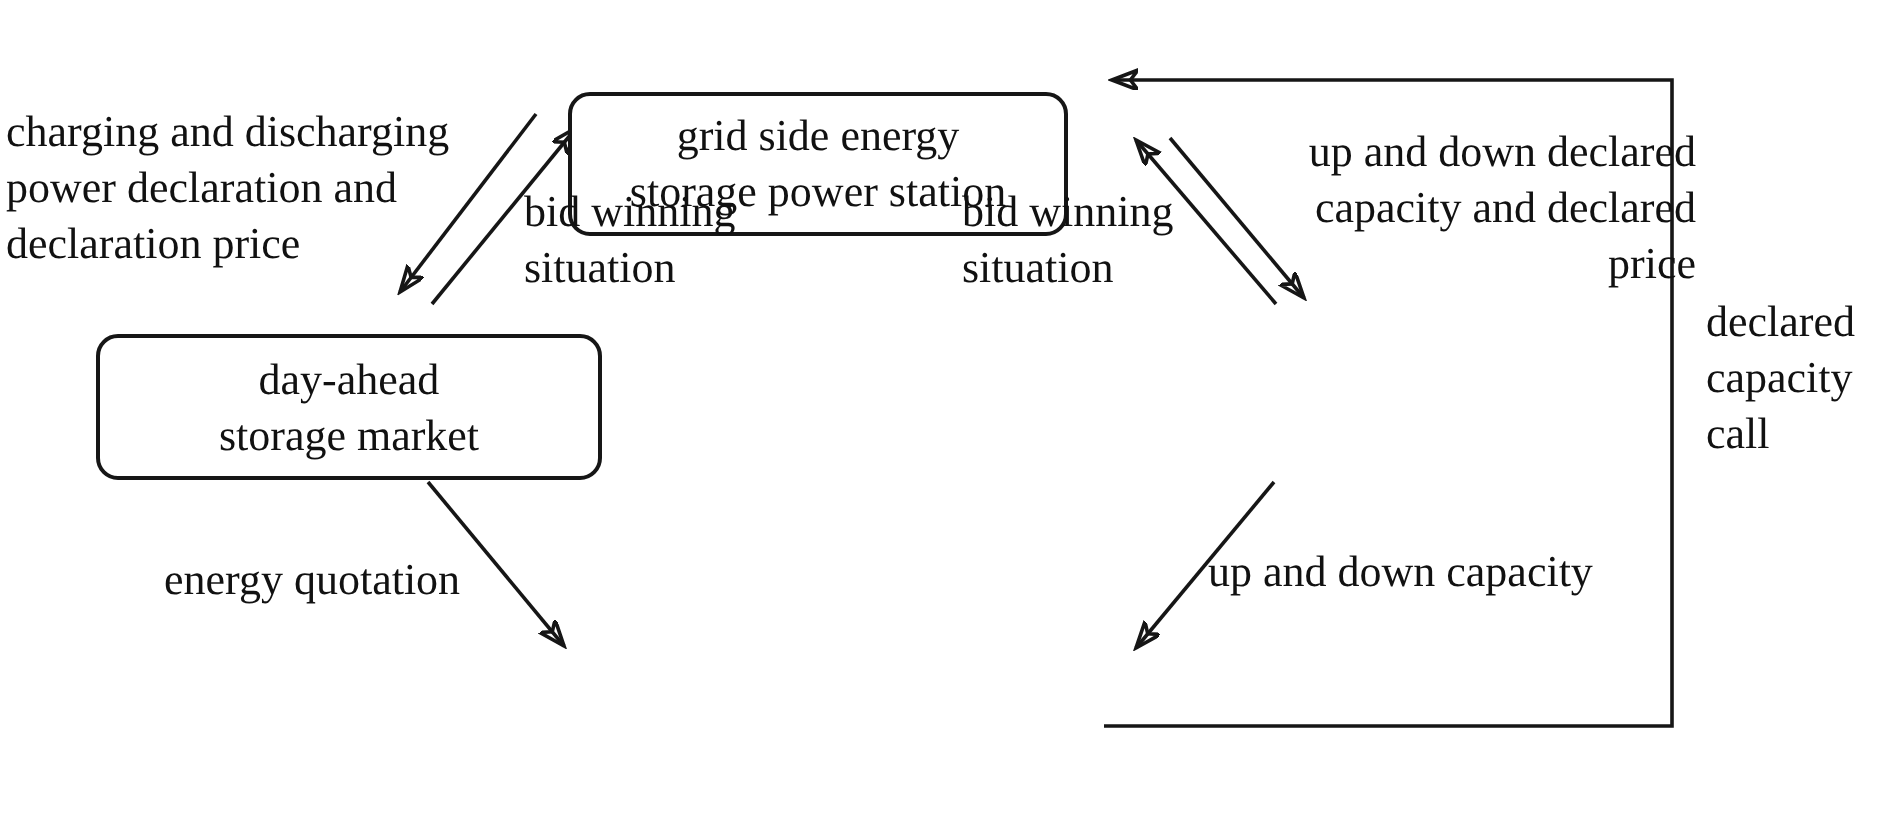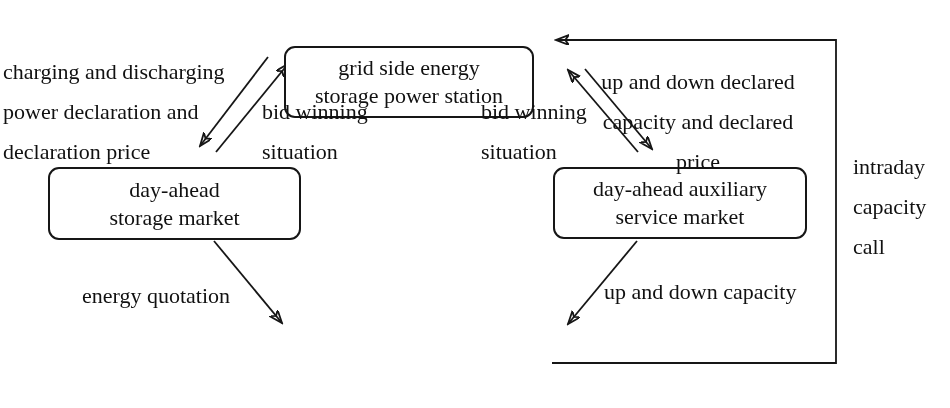--- a/index.html
+++ b/index.html
@@ -38,21 +38,21 @@
     align-items: center;
     justify-content: center;
     text-align: center;
     font-size: 22px;
     line-height: 28px;
     white-space: pre-line;
   }
   .lbl {
     position: absolute;
     font-size: 22px;
-    line-height: 40px;
+    line-height: 28px;
     white-space: pre-line;
   }
   .lbl.align-right {
     text-align: right;
   }
 </style>
 </head>
 <body>
 
 <div class="canvas">
@@ -71,39 +71,37 @@
     <path d="M637,241 L568,324" marker-end="url(#ah)"></path>
     <path d="M552,363 L836,363 L836,40 L556,40" marker-end="url(#ah)"></path>
   </svg>
 
   <div class="node" style="left:284px; top:6px; width:250px; height:72px;margin-top:40px;">grid side energy
 storage power station</div>
 
   <div class="node" style="left:48px; top:167px; width:253px; height:73px;">day-ahead
 storage market</div>
 
-  <div class="node" style="left:553px; top:167px; width:254px; height:72px;">day-ahead auxiliary
-service market</div>
 
 
   <div class="lbl" style="left:3px; top:52px;">charging and discharging
 power declaration and
 declaration price</div>
 
   <div class="lbl" style="left:262px; top:92px;">bid winning
 situation</div>
 
   <div class="lbl" style="left:481px; top:92px;">bid winning
 situation</div>
 
-  <div class="lbl align-right" style="left:572px; top:62px; width:252px;text-align:center;">up and down declared
+  <div class="lbl align-right" style="left:596px; top:62px; width:252px;">up and down declared
 capacity and declared
 price</div>
 
-  <div class="lbl" style="left:853px; top:147px;">intraday
+  <div class="lbl" style="left:853px; top:147px;">declared
 capacity
 call</div>
 
   <div class="lbl" style="left:604px; top:272px;">up and down capacity</div>
 
   <div class="lbl" style="left:82px; top:276px;">energy quotation</div>
 
 </div>
 
 </body></html>

